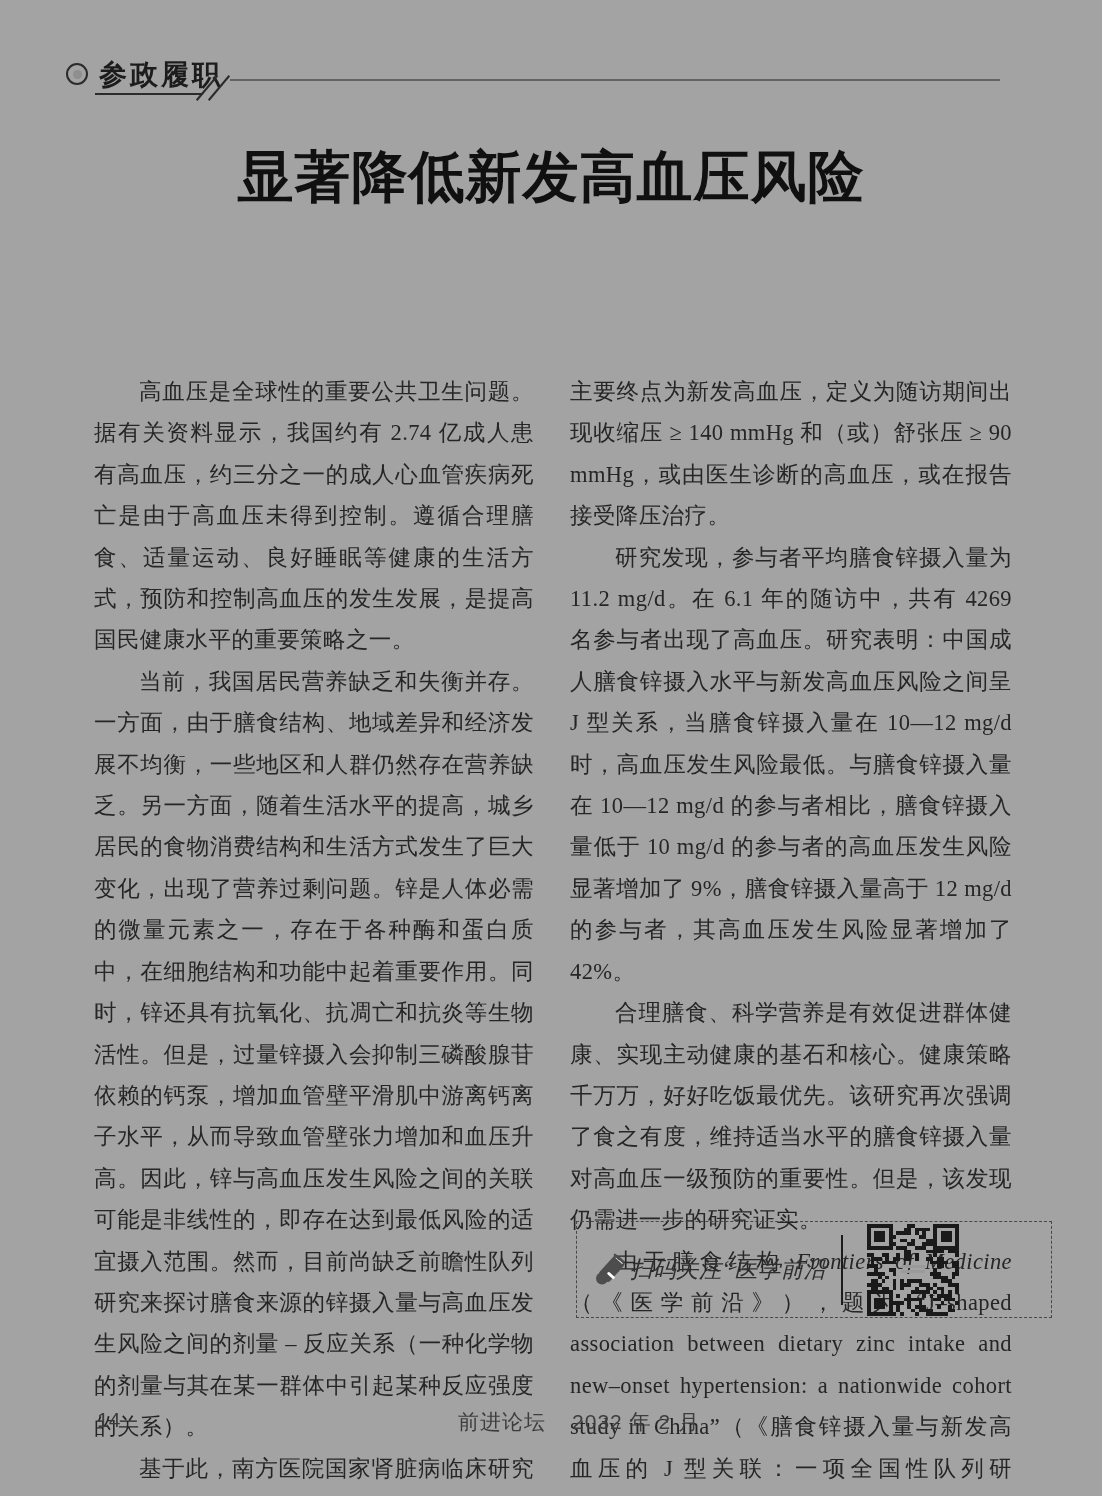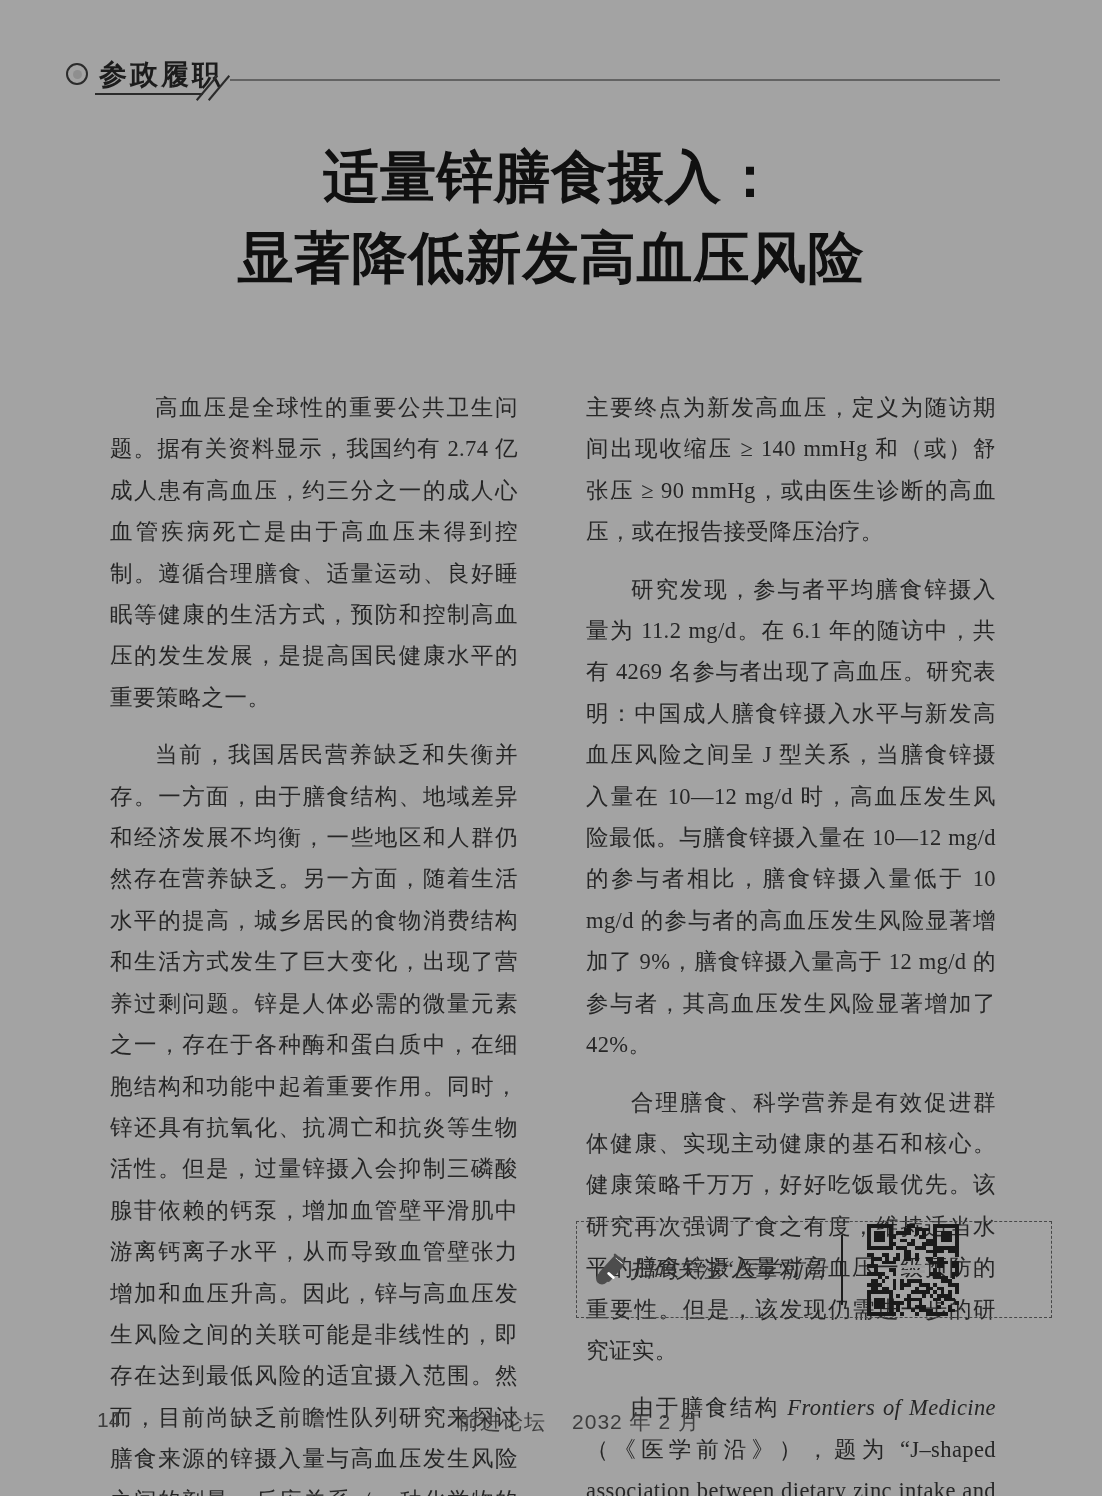--- a/index.html
+++ b/index.html
@@ -37,21 +37,21 @@
     font-size:56px;line-height:81px;letter-spacing:1px;
   }
   
   .col{
     position:absolute;top:371px;
     font-size:22.5px;line-height:41.4px;letter-spacing:0.4px;
     text-align:justify;color:#262626;
   }
   .col-left{left:94px;width:440px;}
   .col-right{left:570px;width:442px;}
-  .col p{margin:16px;text-indent:2em;}
+  .col p{margin:0;text-indent:2em;}
   .col p.noindent{text-indent:0;}
   .col .ital{font-style:italic;}
   
   .qr-panel{
     position:absolute;left:576px;top:1221px;width:476px;height:97px;
     border:1.5px dashed #474747;box-sizing:border-box;
     display:flex;align-items:center;
   }
   .qr-left{
     width:264px;display:flex;flex-direction:column;align-items:center;justify-content:center;
@@ -87,21 +87,20 @@
   <div class="hdr-bullet">
     <div class="hdr-bullet-inner"></div>
   </div>
   <div class="hdr-label">参政履职</div>
   <div class="hdr-underline"></div>
   <div class="hdr-slash s1"></div>
   <div class="hdr-slash s2"></div>
   <div class="hdr-rule"></div>
 
   <div class="title">
-    <div>适量锌膳食摄入：</div>
     <div>显著降低新发高血压风险</div>
   </div>
 
   <div class="col col-left">
     <p>高血压是全球性的重要公共卫生问题。据有关资料显示，我国约有 2.74 亿成人患有高血压，约三分之一的成人心血管疾病死亡是由于高血压未得到控制。遵循合理膳食、适量运动、良好睡眠等健康的生活方式，预防和控制高血压的发生发展，是提高国民健康水平的重要策略之一。</p>
     <p>当前，我国居民营养缺乏和失衡并存。一方面，由于膳食结构、地域差异和经济发展不均衡，一些地区和人群仍然存在营养缺乏。另一方面，随着生活水平的提高，城乡居民的食物消费结构和生活方式发生了巨大变化，出现了营养过剩问题。锌是人体必需的微量元素之一，存在于各种酶和蛋白质中，在细胞结构和功能中起着重要作用。同时，锌还具有抗氧化、抗凋亡和抗炎等生物活性。但是，过量锌摄入会抑制三磷酸腺苷依赖的钙泵，增加血管壁平滑肌中游离钙离子水平，从而导致血管壁张力增加和血压升高。因此，锌与高血压发生风险之间的关联可能是非线性的，即存在达到最低风险的适宜摄入范围。然而，目前尚缺乏前瞻性队列研究来探讨膳食来源的锌摄入量与高血压发生风险之间的剂量 – 反应关系（一种化学物的剂量与其在某一群体中引起某种反应强度的关系）。</p>
     <p>基于此，南方医院国家肾脏病临床研究中心秦献辉等开展了一项基于 1997—2015 年中国健康与营养调查（China Health and Nutrition Survey, CHNS）的前瞻性队列研究。该研究纳入 12177 例基线膳食锌摄入数据完整且无高血压的参与者。通过连续 3 天的 24 小时个人膳食回顾和家庭食物库存称量法，评估了参与者的膳食摄入情况，采用中国食物成分表进行膳食营养素换算。研究的</p>
   </div>
 
   <div class="col col-right">

